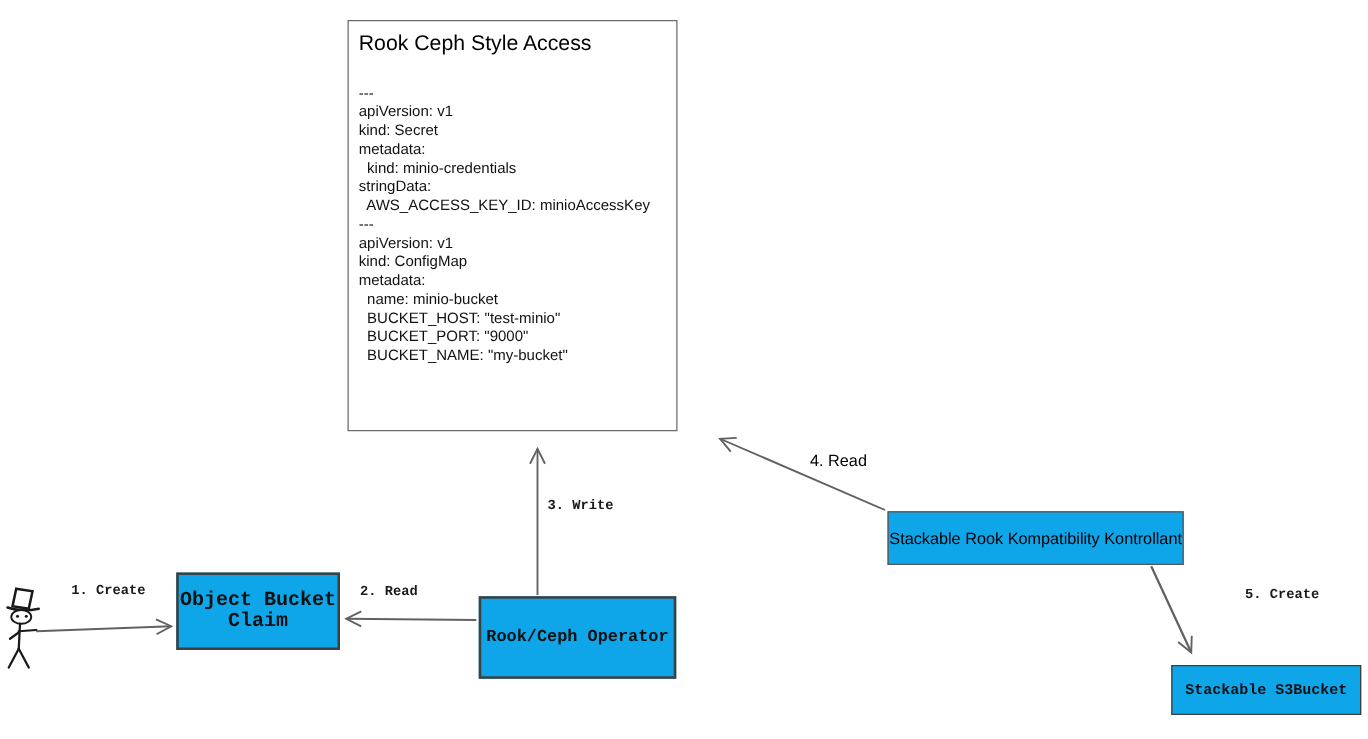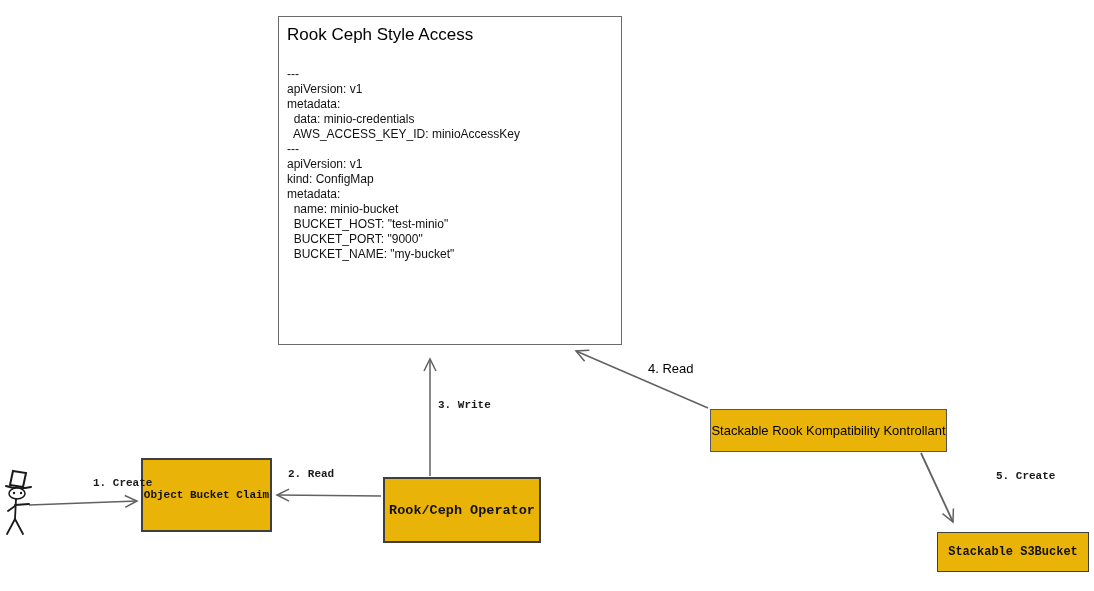--- a/index.html
+++ b/index.html
@@ -7,54 +7,54 @@
     position:relative;
     width:1094px;height:591px;
     background:#ffffff;
     font-family:"Liberation Sans",sans-serif;
     overflow:hidden;
   }
   svg.layer{position:absolute;left:0;top:0;width:1094px;height:591px;}
 
   
   .main-box{
-    position:absolute;left:278px;top:16px;width:344px;height:329px;
+    position:absolute;left:278px;top:16px;width:264px;height:329px;
     border:1.5px solid #6b6b6b;background:#ffffff;box-sizing:border-box;
   }
   .main-title{
     margin:7px 0 0 8px;font-size:17px;line-height:21px;color:#000000;
   }
   .yaml{
     margin:22px 0 0 8px;font-size:12px;line-height:15px;color:#111111;
   }
   .yaml .yline{white-space:pre;}
 
   
   .node{
-    position:absolute;background:#eab308;box-sizing:border-box;
+    position:absolute;background:#0ea5e9;box-sizing:border-box;
     display:flex;align-items:center;justify-content:center;text-align:center;
     color:#111111;
   }
   .mono{font-family:"Liberation Mono","DejaVu Sans Mono",monospace;font-weight:bold;}
 
-  .node-obc{left:141px;top:458px;width:131px;height:74px;border:2px solid #3f3f3f;font-size:11px;line-height:17px;}
+  .node-obc{left:141px;top:458px;width:131px;height:62px;border:2px solid #3f3f3f;font-size:16px;line-height:17px;}
   .node-operator{left:383px;top:477px;width:158px;height:66px;border:2px solid #3f3f3f;font-size:13.5px;}
   .node-kontrollant{left:710px;top:409px;width:237px;height:43px;border:1.5px solid #565656;font-size:13px;white-space:nowrap;color:#000;}
   .node-s3{left:937px;top:532px;width:152px;height:40px;border:1.5px solid #3f3f3f;font-size:12px;}
 
   
   .edge-label{
     position:absolute;
     font-family:"Liberation Mono","DejaVu Sans Mono",monospace;
     font-weight:bold;font-size:11px;color:#1a1a1a;white-space:nowrap;
   }
   .edge-label.sans{
     font-family:"Liberation Sans",sans-serif;font-weight:normal;font-size:13px;color:#000;
   }
-  .lbl-1{left:57px;top:477px;margin-left:36px;}
+  .lbl-1{left:57px;top:467px;}
   .lbl-2{left:288px;top:468px;}
   .lbl-3{left:438px;top:399px;}
   .lbl-4{left:648px;top:361px;}
   .lbl-5{left:956px;top:470px;margin-left:40px;}
 </style>
 </head>
 <body>
 
 <div class="canvas">
 
@@ -87,22 +87,24 @@
       <path d="M15,519 L7,534" stroke-width="1.8"></path>
       <path d="M15,519 L23,534" stroke-width="1.8"></path>
     </g>
   </svg>
 
   <div class="main-box">
     <div class="main-title">Rook Ceph Style Access</div>
     <div class="yaml">
       <div class="yline">---</div>
       <div class="yline">apiVersion: v1</div>
+      <div class="yline">kind: Secret</div>
       <div class="yline">metadata:</div>
-      <div class="yline">  data: minio-credentials</div>
+      <div class="yline">  kind: minio-credentials</div>
+      <div class="yline">stringData:</div>
       <div class="yline">  AWS_ACCESS_KEY_ID: minioAccessKey</div>
       <div class="yline">---</div>
       <div class="yline">apiVersion: v1</div>
       <div class="yline">kind: ConfigMap</div>
       <div class="yline">metadata:</div>
       <div class="yline">  name: minio-bucket</div>
       <div class="yline">  BUCKET_HOST: "test-minio"</div>
       <div class="yline">  BUCKET_PORT: "9000"</div>
       <div class="yline">  BUCKET_NAME: "my-bucket"</div>
     </div>

